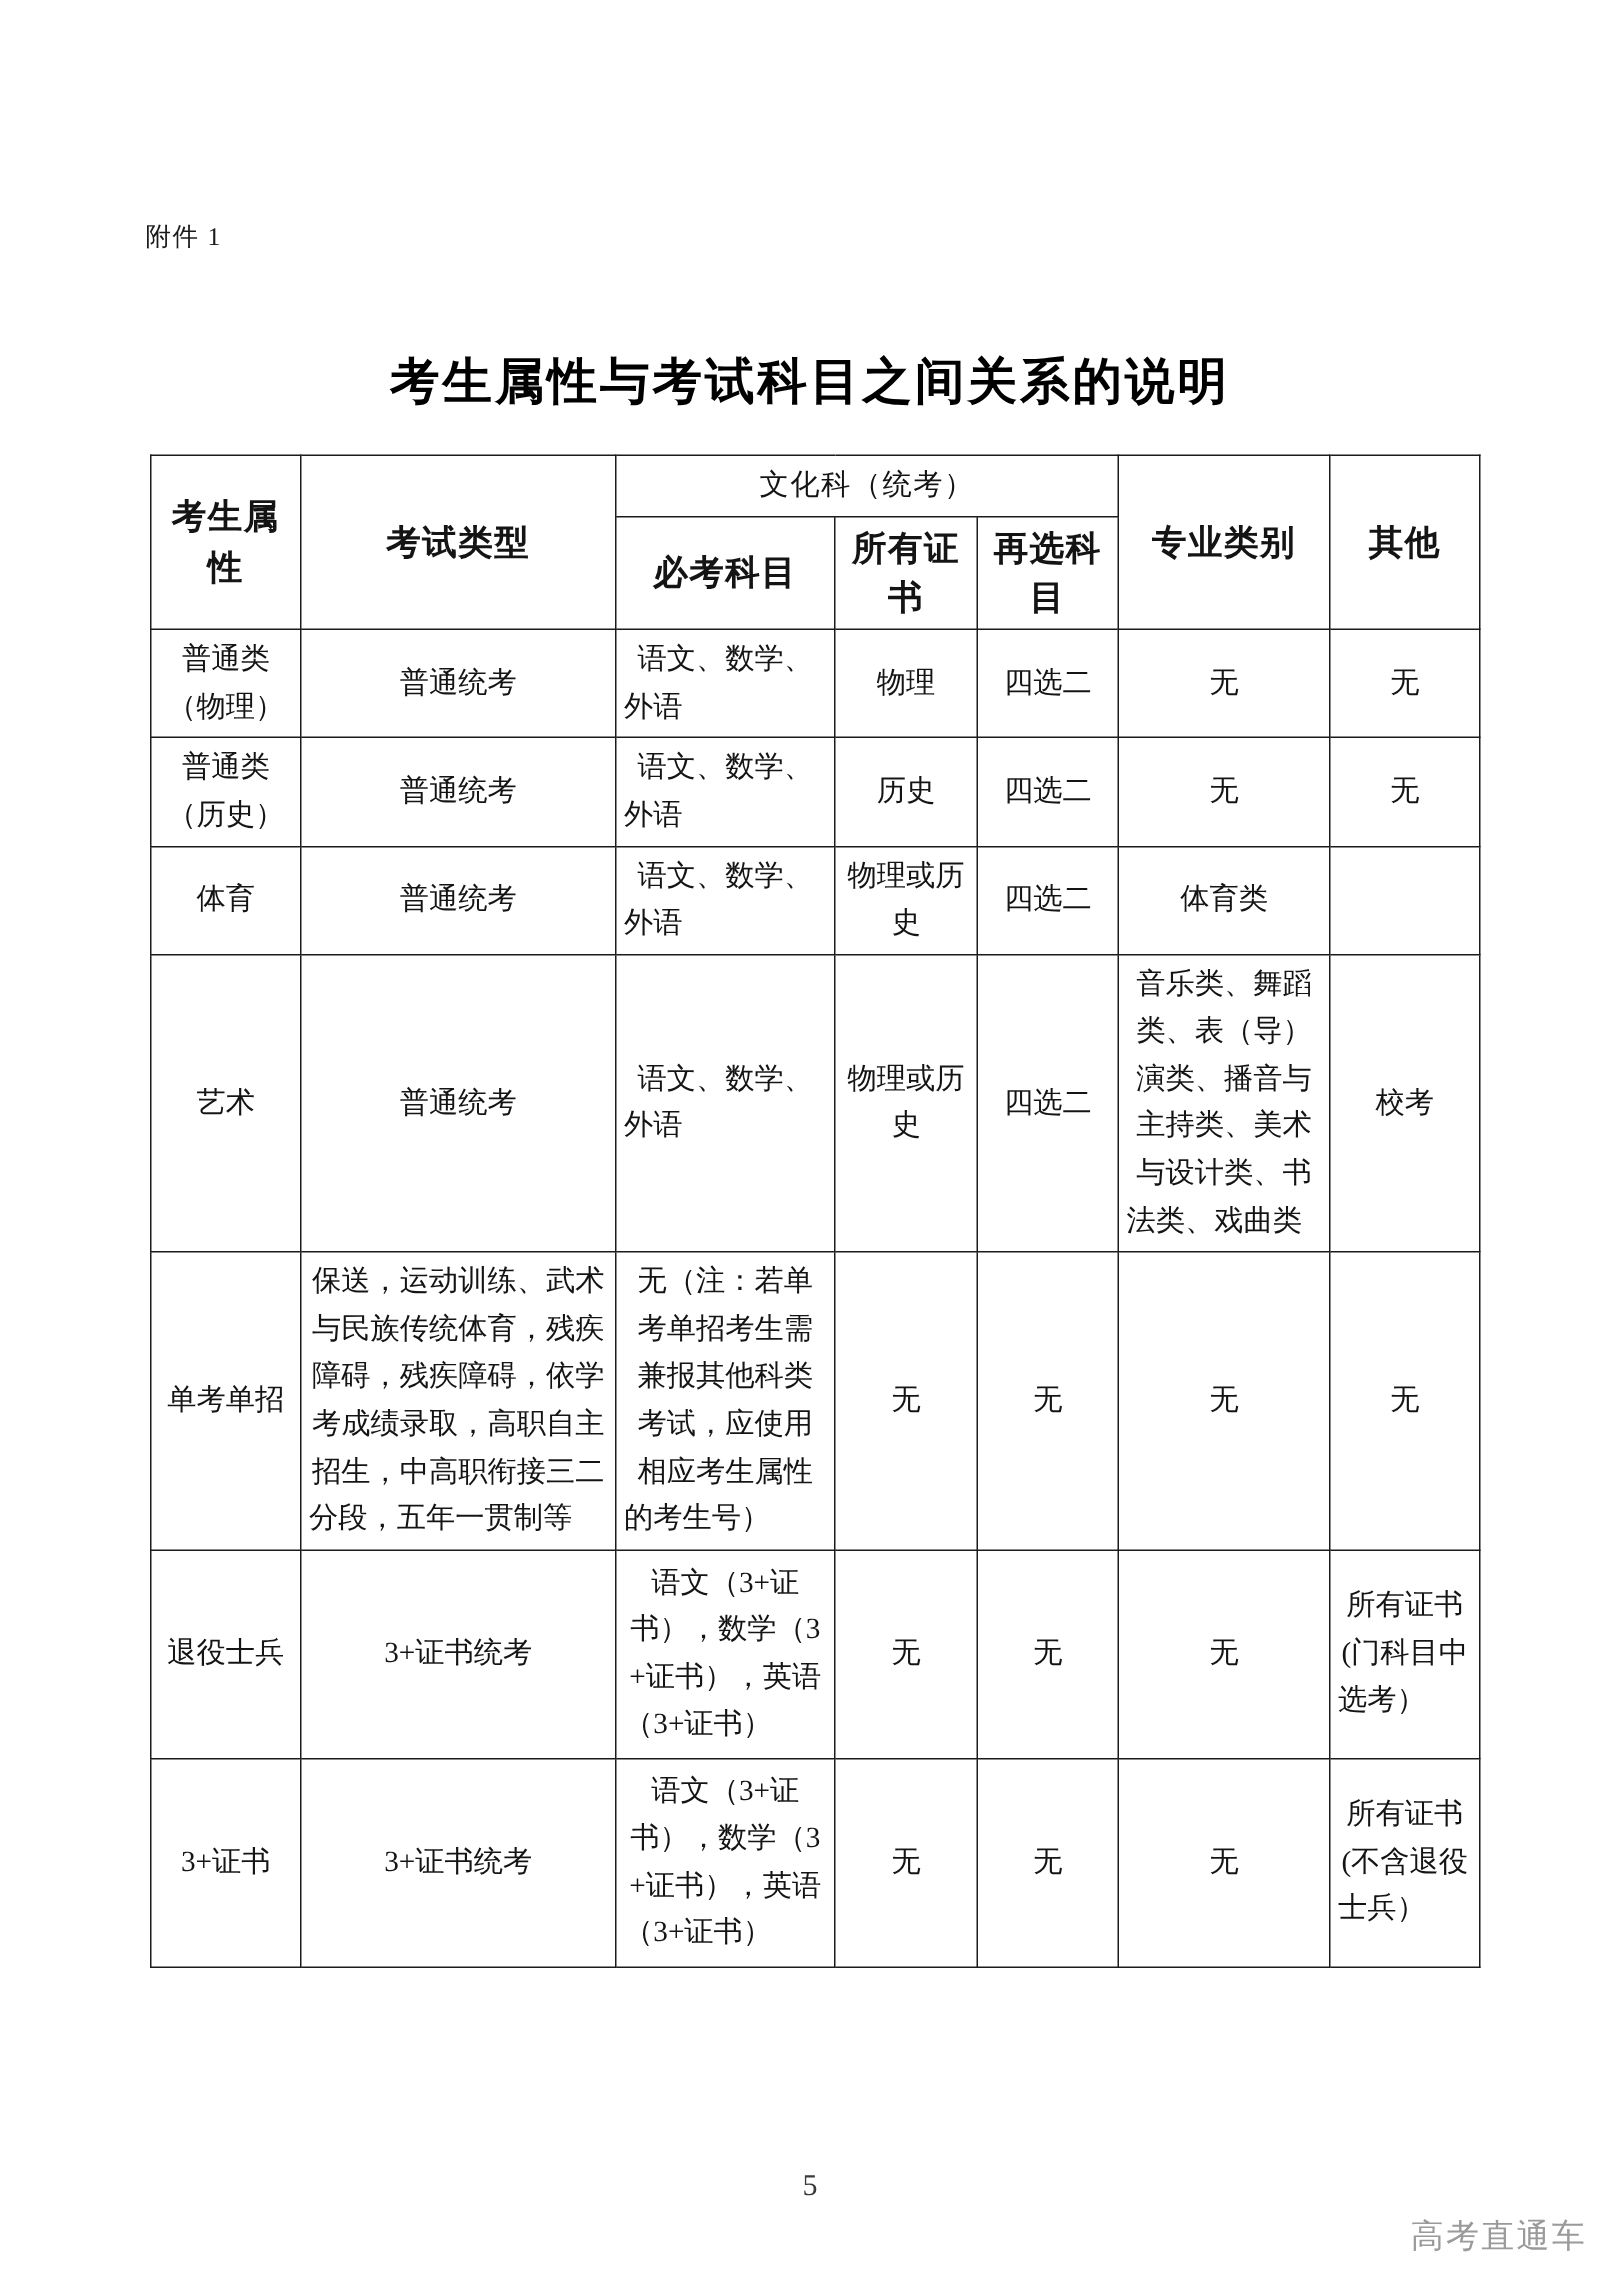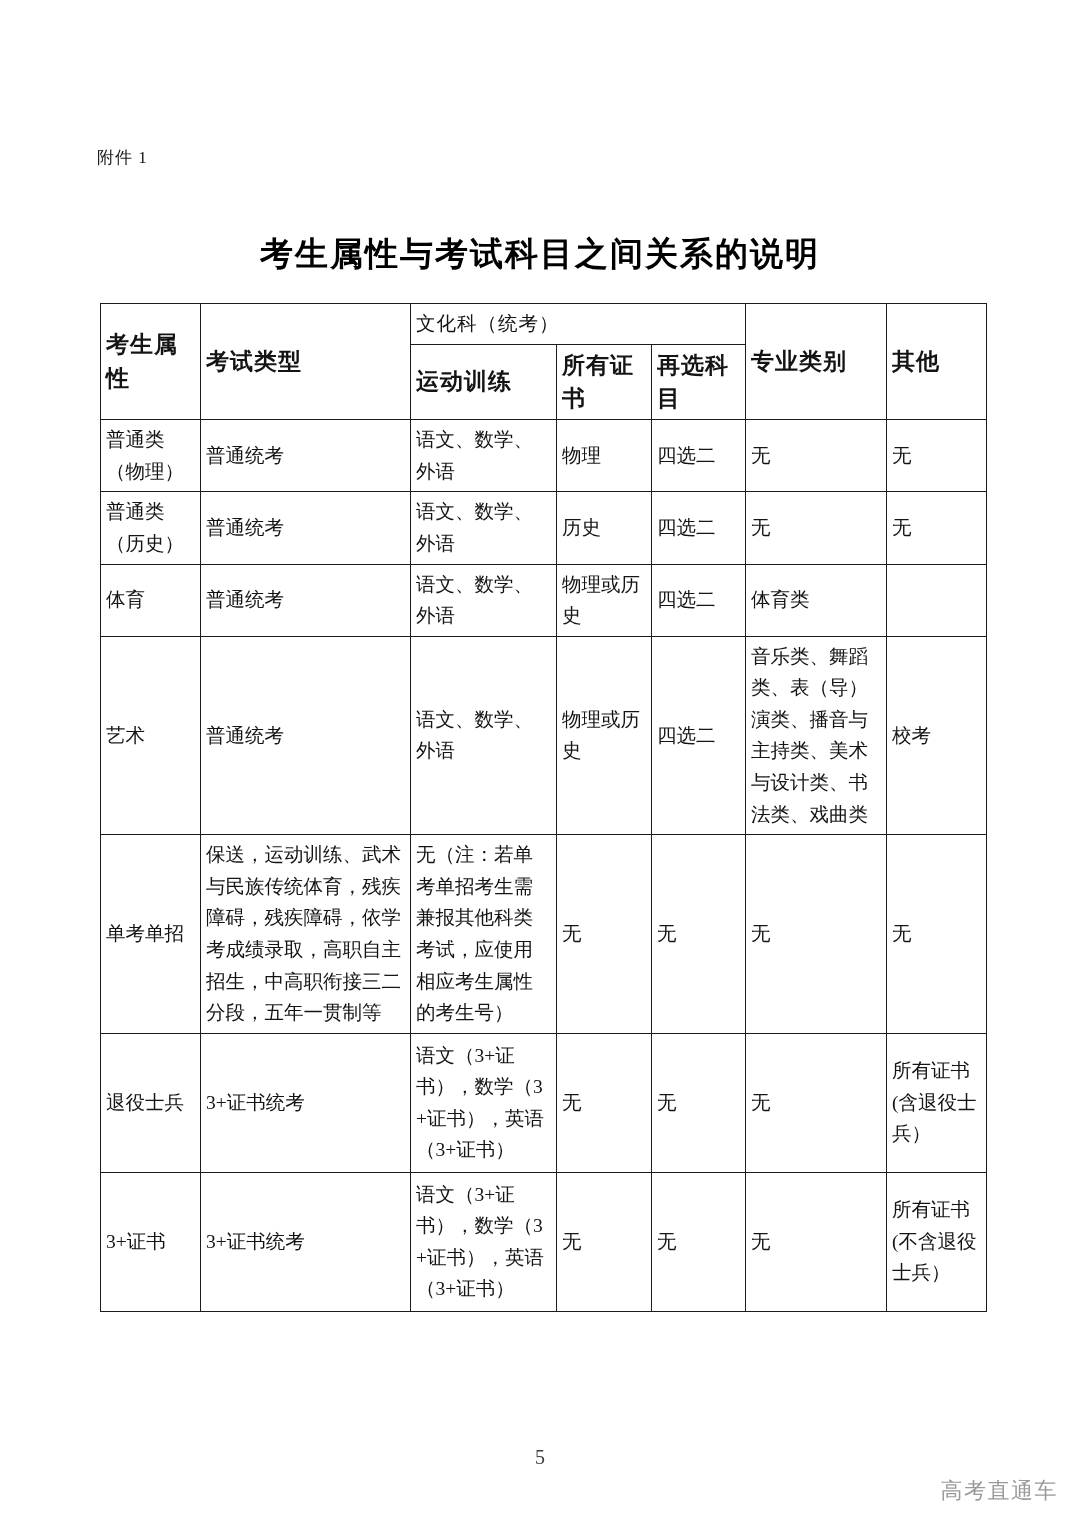--- a/index.html
+++ b/index.html
@@ -62,21 +62,21 @@
     table-layout: fixed;
     background: #ffffff;
   }
 
   table.main-table td,
   table.main-table th {
     border: 1.6px solid #1b1b1b;
     padding: 4px 5px;
     font-size: 19.5px;
     line-height: 1.62;
-    text-align: left;
+    text-align: center;
     vertical-align: middle;
     color: #141414;
     font-weight: normal;
     word-break: break-all;
   }
 
   table.main-table th.hdr {
     font-weight: bold;
     font-size: 23px;
     line-height: 1.45;
@@ -191,21 +191,21 @@
       </colgroup>
       <thead>
         <tr>
           <th class="hdr" rowspan="2">考生属性</th>
           <th class="hdr" rowspan="2">考试类型</th>
           <th class="hdr-span" colspan="3">文化科（统考）</th>
           <th class="hdr" rowspan="2">专业类别</th>
           <th class="hdr" rowspan="2">其他</th>
         </tr>
         <tr>
-          <th class="hdr">运动训练</th>
+          <th class="hdr">必考科目</th>
           <th class="hdr">所有证书</th>
           <th class="hdr">再选科目</th>
         </tr>
       </thead>
       <tbody>
 
         <tr class="r-normal">
           <td>普通类（物理）</td>
           <td>普通统考</td>
           <td class="blocktext">语文、数学、外语</td>
@@ -255,21 +255,21 @@
           <td>无</td>
         </tr>
 
         <tr class="r-vet">
           <td>退役士兵</td>
           <td>3+证书统考</td>
           <td class="blocktext">语文（3+证书），数学（3+证书），英语（3+证书）</td>
           <td>无</td>
           <td>无</td>
           <td>无</td>
-          <td class="narrowtext">所有证书(含退役士兵）</td>
+          <td class="narrowtext">所有证书(门科目中选考）</td>
         </tr>
 
         <tr class="r-cert">
           <td>3+证书</td>
           <td>3+证书统考</td>
           <td class="blocktext">语文（3+证书），数学（3+证书），英语（3+证书）</td>
           <td>无</td>
           <td>无</td>
           <td>无</td>
           <td class="narrowtext">所有证书(不含退役士兵）</td>

